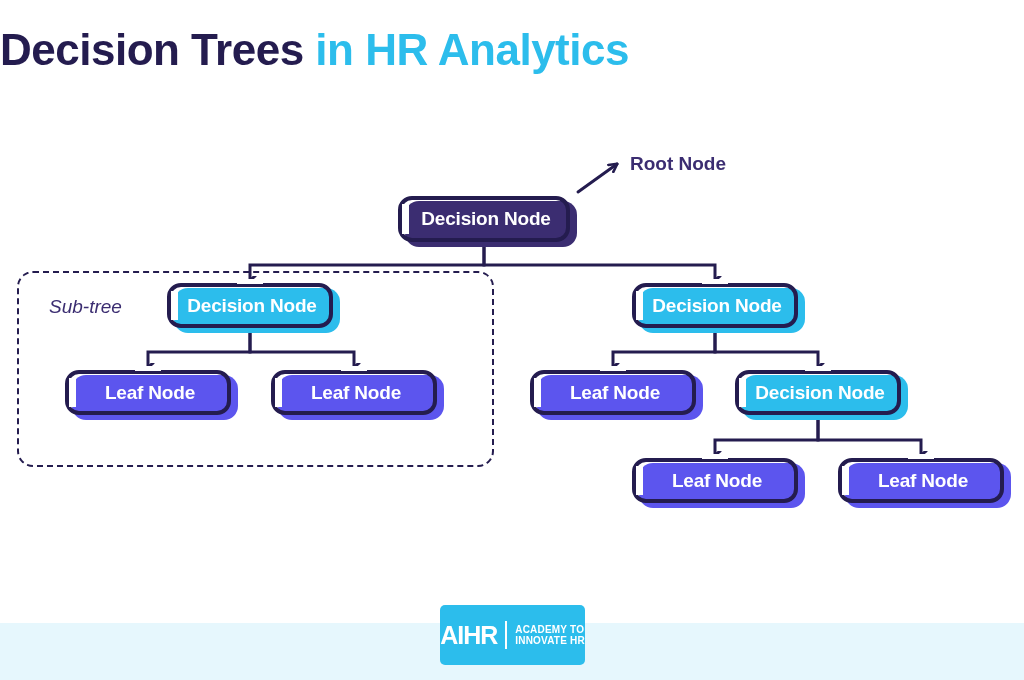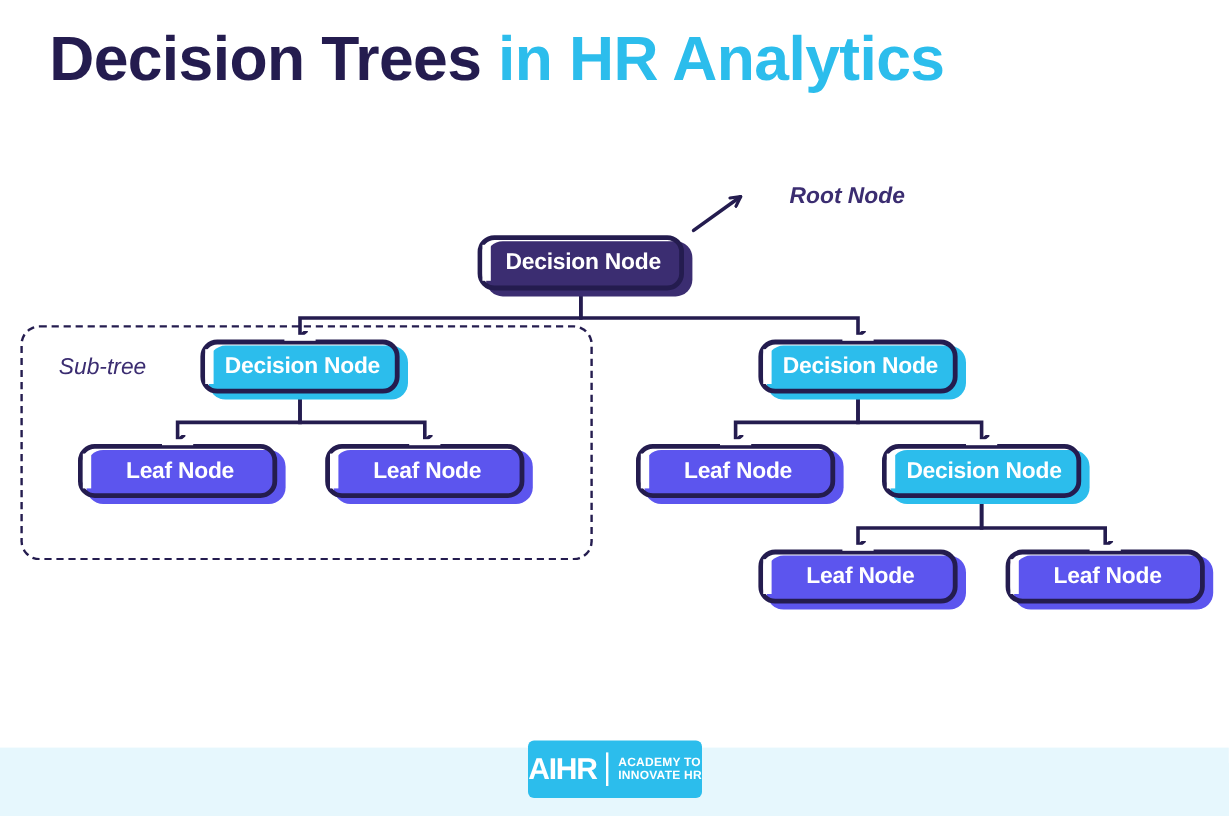--- a/index.html
+++ b/index.html
@@ -14,22 +14,21 @@
     position: relative;
     overflow: hidden;
   }
 
   
   #page-title {
     position: absolute;
     left: 0;
     top: 24px;
     width: 828px;
-    text-align: center;
-    font-size: 52px;
+    font-size: 44px;
     font-weight: bold;
     letter-spacing: -0.5px;
     line-height: 52px;
     white-space: nowrap;
   }
   #page-title .t-dark  { color: #241c4f; }
   #page-title .t-cyan  { color: #2cbdec; }
 
   
   #diagram {
@@ -127,41 +126,39 @@
     font-style: italic;
     font-size: 19px;
     white-space: nowrap;
   }
 
   
   #root-callout-label {
     position: absolute;
     color: #3b2d71;
     font-weight: bold;
-    font-style: italic;
     font-size: 19px;
     white-space: nowrap;
-    margin-left: 28px;
   }
 
   
   #footer-band {
     position: absolute;
     left: 0;
     bottom: 0;
     width: 1024px;
     height: 57px;
     background: #e6f7fd;
   }
   #logo {
     position: absolute;
     left: 440px;
     bottom: 15px;
     width: 145px;
-    height: 48px;
+    height: 60px;
     background: #2cbdec;
     border-radius: 5px;
     display: flex;
     align-items: center;
     justify-content: center;
     gap: 8px;
   }
   #logo .wordmark {
     color: #ffffff;
     font-weight: bold;

